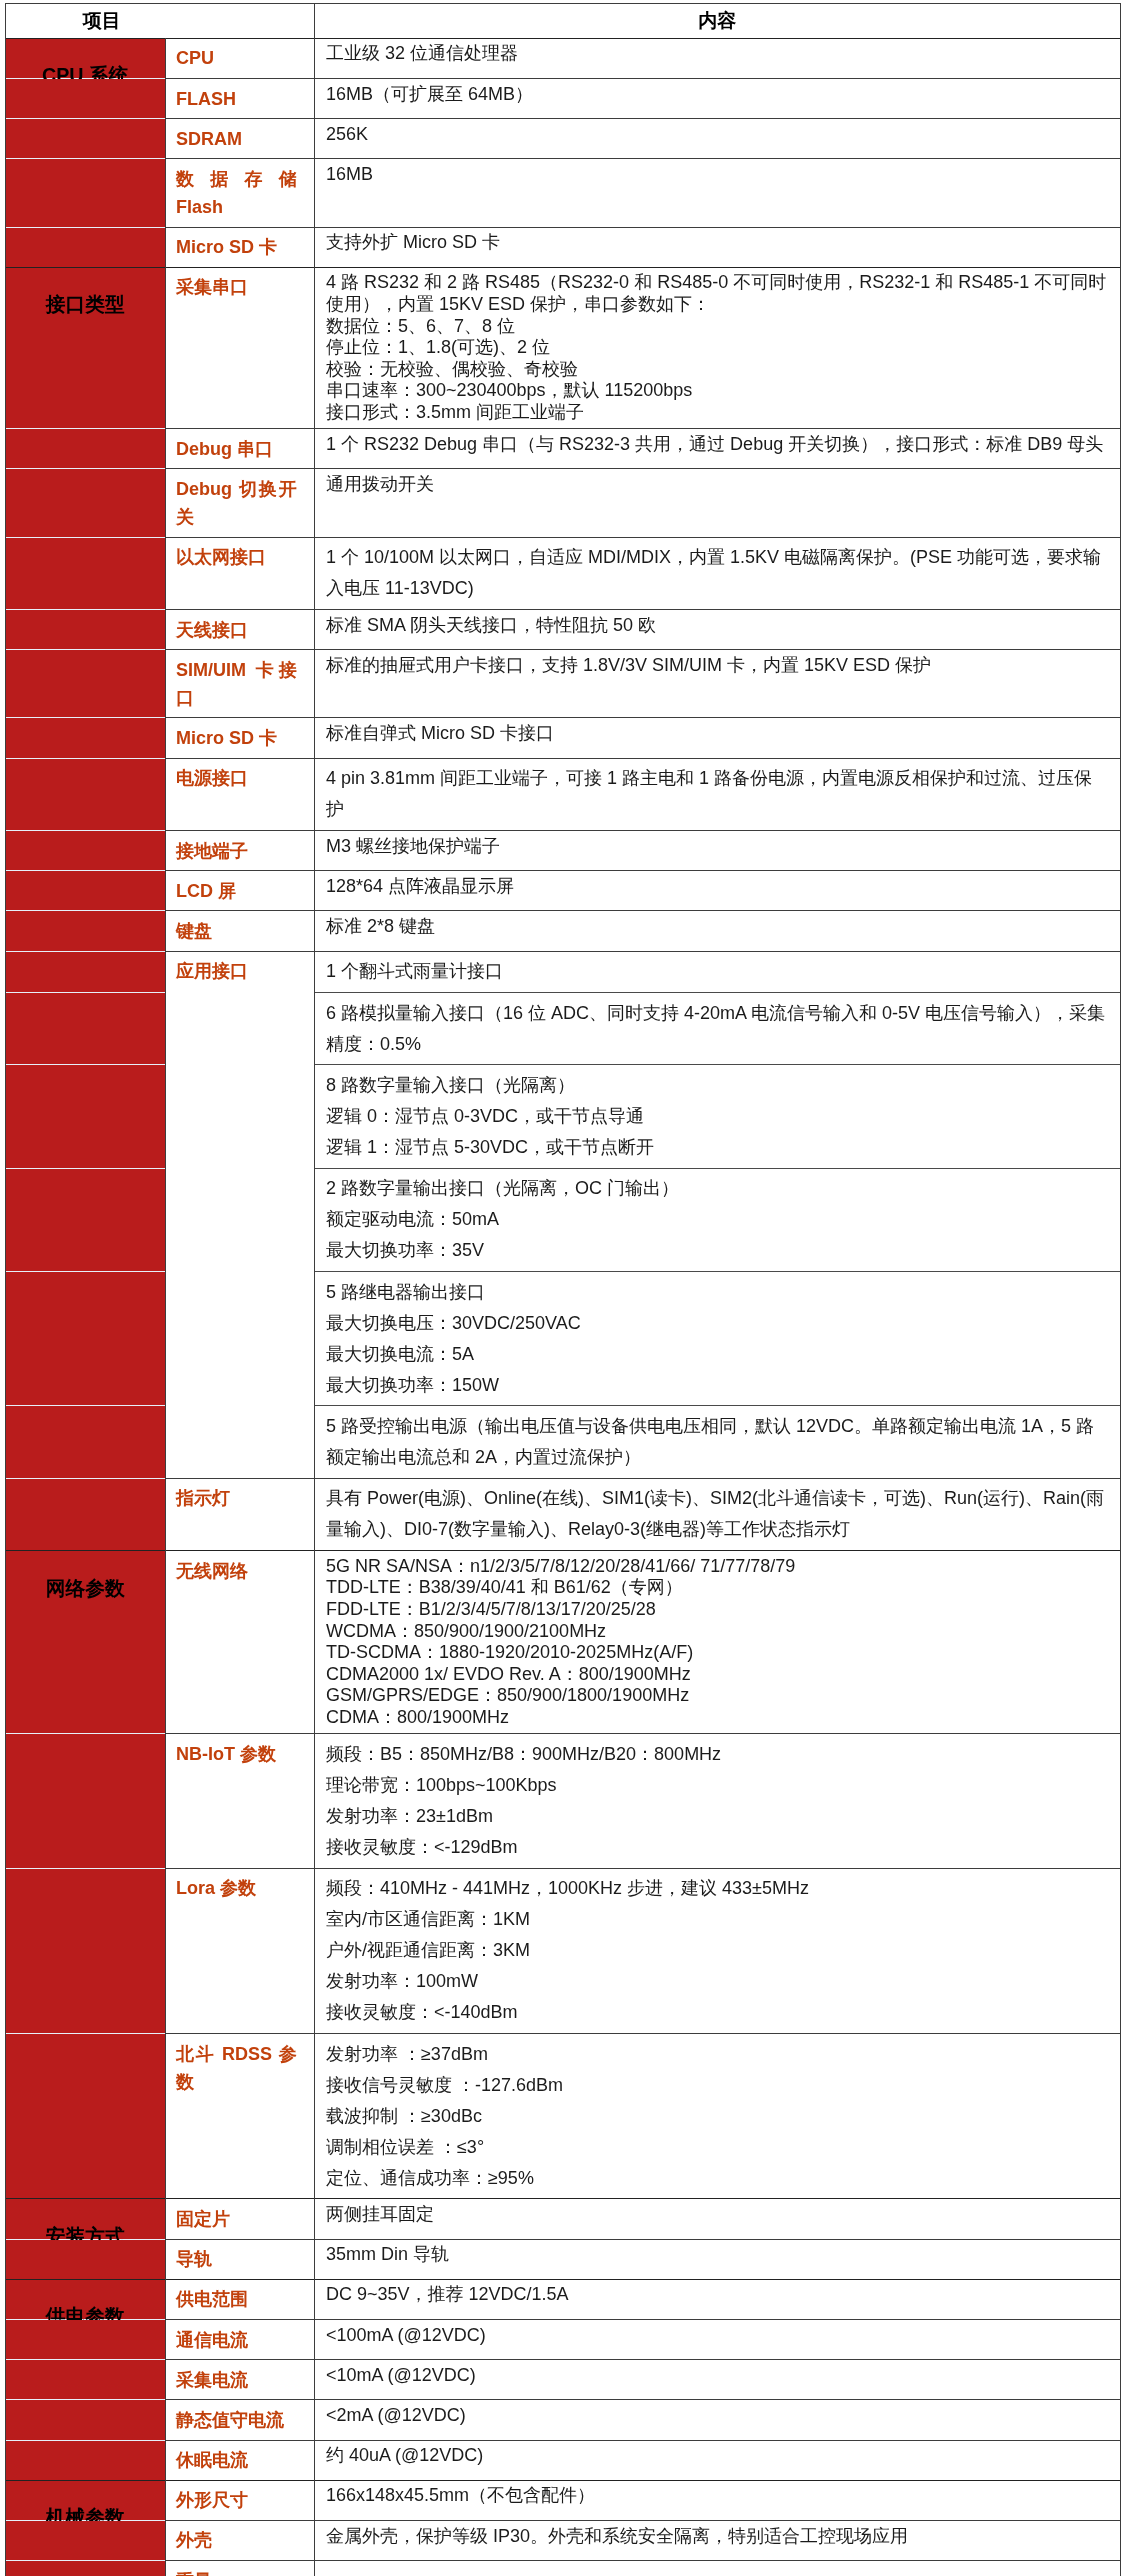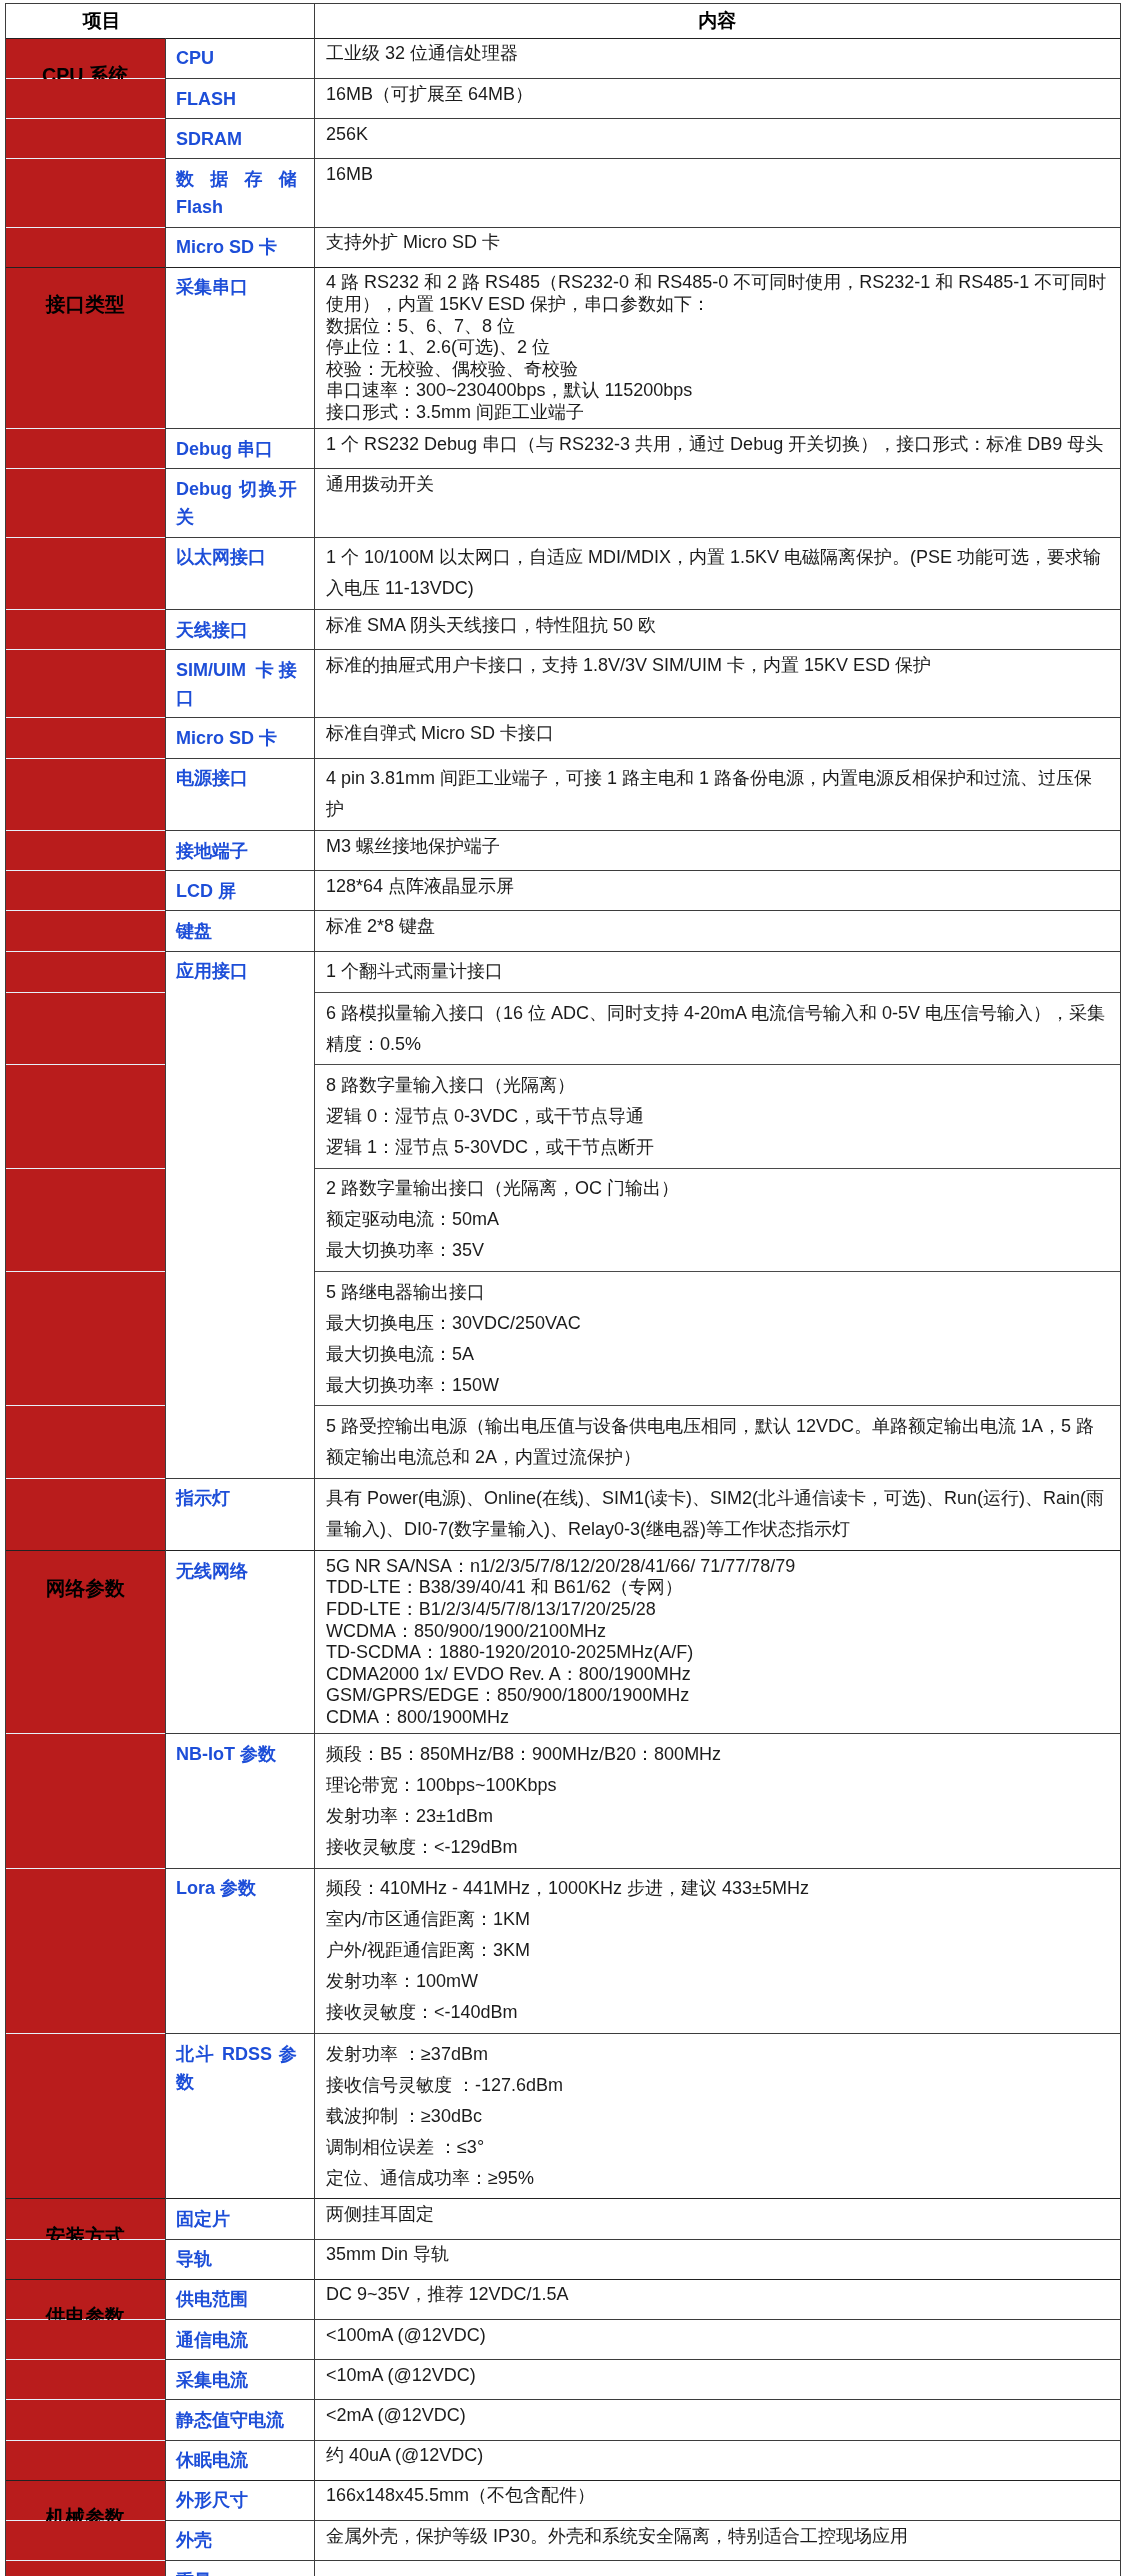--- a/index.html
+++ b/index.html
@@ -58,21 +58,21 @@
     font-size: 19.7px;
     font-weight: 700;
     color: #000000;
     line-height: 24.4px;
   }
   
   td.sub {
     padding: 5.6px 17px 5.6px 10.3px;
     font-size: 18px;
     font-weight: 700;
-    color: #1d4ed8;
+    color: #c2410c;
     line-height: 28px;
     text-align: justify;
   }
   tr.group-cont td.sub { border-top: 0.9px solid #ffffff; }
   
   td.content {
     padding: 4.7px 11.3px;
     font-size: 18px;
     color: #1b1b1b;
   }
@@ -147,21 +147,21 @@
         </tr>
         <tr class="section-start">
           <td class="cat">
             <span class="cat-label">接口类型</span>
           </td>
           <td class="sub">采集串口</td>
           <td class="content">
             <div class="block tight">
               <div class="line">4 路 RS232 和 2 路 RS485（RS232-0 和 RS485-0 不可同时使用，RS232-1 和 RS485-1 不可同时使用），内置 15KV ESD 保护，串口参数如下：</div>
               <div class="line">数据位：5、6、7、8 位</div>
-              <div class="line">停止位：1、2.6(可选)、2 位</div>
+              <div class="line">停止位：1、1.8(可选)、2 位</div>
               <div class="line">校验：无校验、偶校验、奇校验</div>
               <div class="line">串口速率：300~230400bps，默认 115200bps</div>
               <div class="line">接口形式：3.5mm 间距工业端子</div>
             </div>
           </td>
         </tr>
         <tr>
           <td class="cat"></td>
           <td class="sub">Debug 串口</td>
           <td class="content">

